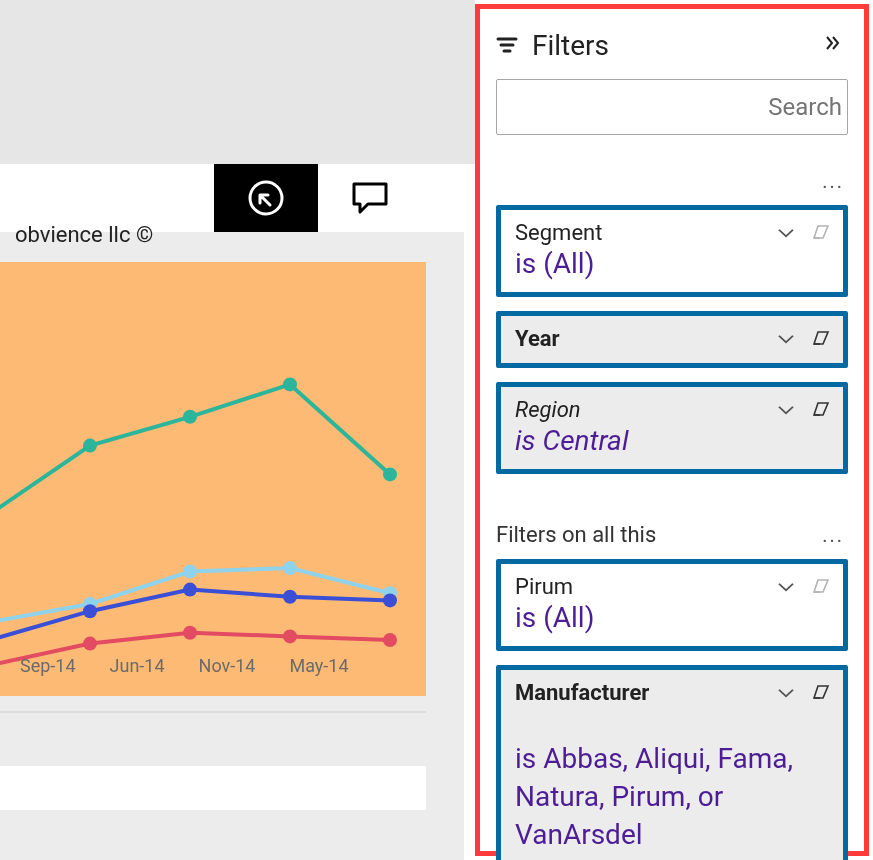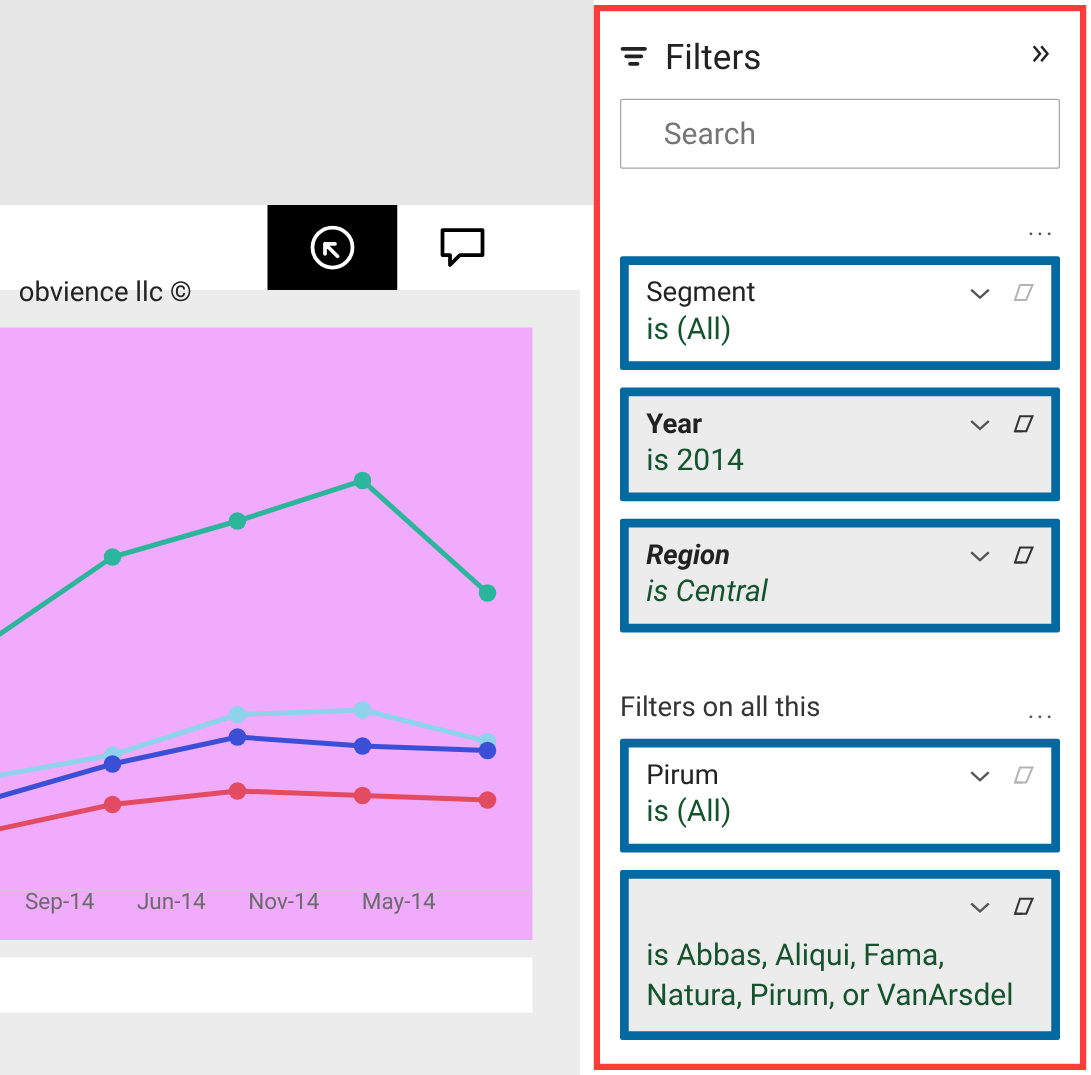--- a/index.html
+++ b/index.html
@@ -36,22 +36,22 @@
     background:#000; display:flex; align-items:center; justify-content:center;
     cursor:pointer;
   }
   .white-box {
     position:absolute; left:318px; top:164px; width:104px; height:68px;
     background:#fff; display:flex; align-items:center; justify-content:center;
     cursor:pointer;
   }
 
   .chart-card {
-    position:absolute; left:0; top:262px; width:426px; height:490px;
-    background:#f0abfc;
+    position:absolute; left:0; top:262px; width:426px; height:434px;
+    background:#fdba74;
   }
   .chart-svg {
     position:absolute; top:50px; left:0;
   }
   .x-axis {
     position:absolute; left:0; right:0; bottom:20px;
     display:flex; gap:34px; padding-left:20px;
     font-size:18px; color:#6b6b6b;
   }
   .chart-bottom-bar {
@@ -78,45 +78,45 @@
 
   .searchbox {
     margin-top:10px;
     height:56px;
     border:1px solid #a6a6a6; border-radius:2px;
     display:flex; align-items:center; gap:16px;
     padding:0 16px; cursor:text;
   }
   .search-input {
     border:none; outline:none; font-size:24px; flex:1; color:#000000;
-    font-family:inherit; background:transparent;
+    font-family:inherit; background:transparent;text-align:right;
   }
 
   .section {
     margin-top:34px;
   }
   .section-head {
     display:flex; align-items:center;
     font-size:22px; color:#333; margin-bottom:12px;
   }
   .dots { margin-left:auto; letter-spacing:2px; color:#555; font-size:20px; padding-right:4px; cursor:pointer; }
 
   .card {
-    border:7px solid #0369a1; border-radius:2px;
+    border:5px solid #0369a1; border-radius:2px;
     padding:10px 14px 12px 14px;
     margin-bottom:14px;
     position:relative;
     cursor:pointer;
   }
   .card.locked { background:#ececec; }
   .card .name { font-size:22px; }
   .card.locked .name { font-weight:700; }
-  .card.region .name { font-style:italic; font-weight:700; }
+  .card.region .name { font-style:italic; font-weight:400; }
   .card .cond {
-    font-size:24px; color:#14532d; margin-top:2px;
+    font-size:28px; color:#4c1d95; margin-top:2px;
     white-space:nowrap; overflow:hidden; text-overflow:clip;
     max-width:260px;
   }
   .card.region .cond { font-style:italic; }
   .card.manu .cond { max-width:340px; white-space:normal; line-height:1.35;margin-top:35px; }
 
   .card-icons {
     position:absolute; top:14px; right:12px;
     display:flex; align-items:center; gap:16px;
   }
@@ -221,21 +221,20 @@
             </svg>
           <svg class="eraser" width="20" height="18" viewBox="0 0 20 18">
               <path d="M7 2 H17 L12 14 H3 Z" fill="none" stroke="#777" stroke-width="1.6"></path>
               <line x1="3" y1="14" x2="9" y2="14" stroke="#777" stroke-width="1.6"></line>
             </svg>
         </div>
       </div>
 
       <div class="card locked">
         <div class="name">Year</div>
-        <div class="cond">is 2014</div>
         <div class="card-icons">
           <svg class="chev" width="18" height="14" viewBox="0 0 18 14">
               <path d="M2 3 L9 11 L16 3" fill="none" stroke="#555" stroke-width="2"></path>
             </svg>
           <svg width="20" height="18" viewBox="0 0 20 18">
               <path d="M7 2 H17 L12 14 H3 Z" fill="none" stroke="#333" stroke-width="1.6"></path>
               <line x1="3" y1="14" x2="9" y2="14" stroke="#333" stroke-width="1.6"></line>
             </svg>
         </div>
       </div>
@@ -269,20 +268,21 @@
               <path d="M2 3 L9 11 L16 3" fill="none" stroke="#555" stroke-width="2"></path>
             </svg>
           <svg class="eraser" width="20" height="18" viewBox="0 0 20 18">
               <path d="M7 2 H17 L12 14 H3 Z" fill="none" stroke="#777" stroke-width="1.6"></path>
               <line x1="3" y1="14" x2="9" y2="14" stroke="#777" stroke-width="1.6"></line>
             </svg>
         </div>
       </div>
 
       <div class="card locked manu">
+        <div class="name">Manufacturer</div>
         <div class="cond">is Abbas, Aliqui, Fama, Natura, Pirum, or VanArsdel</div>
         <div class="card-icons">
           <svg class="chev" width="18" height="14" viewBox="0 0 18 14">
               <path d="M2 3 L9 11 L16 3" fill="none" stroke="#555" stroke-width="2"></path>
             </svg>
           <svg width="20" height="18" viewBox="0 0 20 18">
               <path d="M7 2 H17 L12 14 H3 Z" fill="none" stroke="#333" stroke-width="1.6"></path>
               <line x1="3" y1="14" x2="9" y2="14" stroke="#333" stroke-width="1.6"></line>
             </svg>
         </div>

